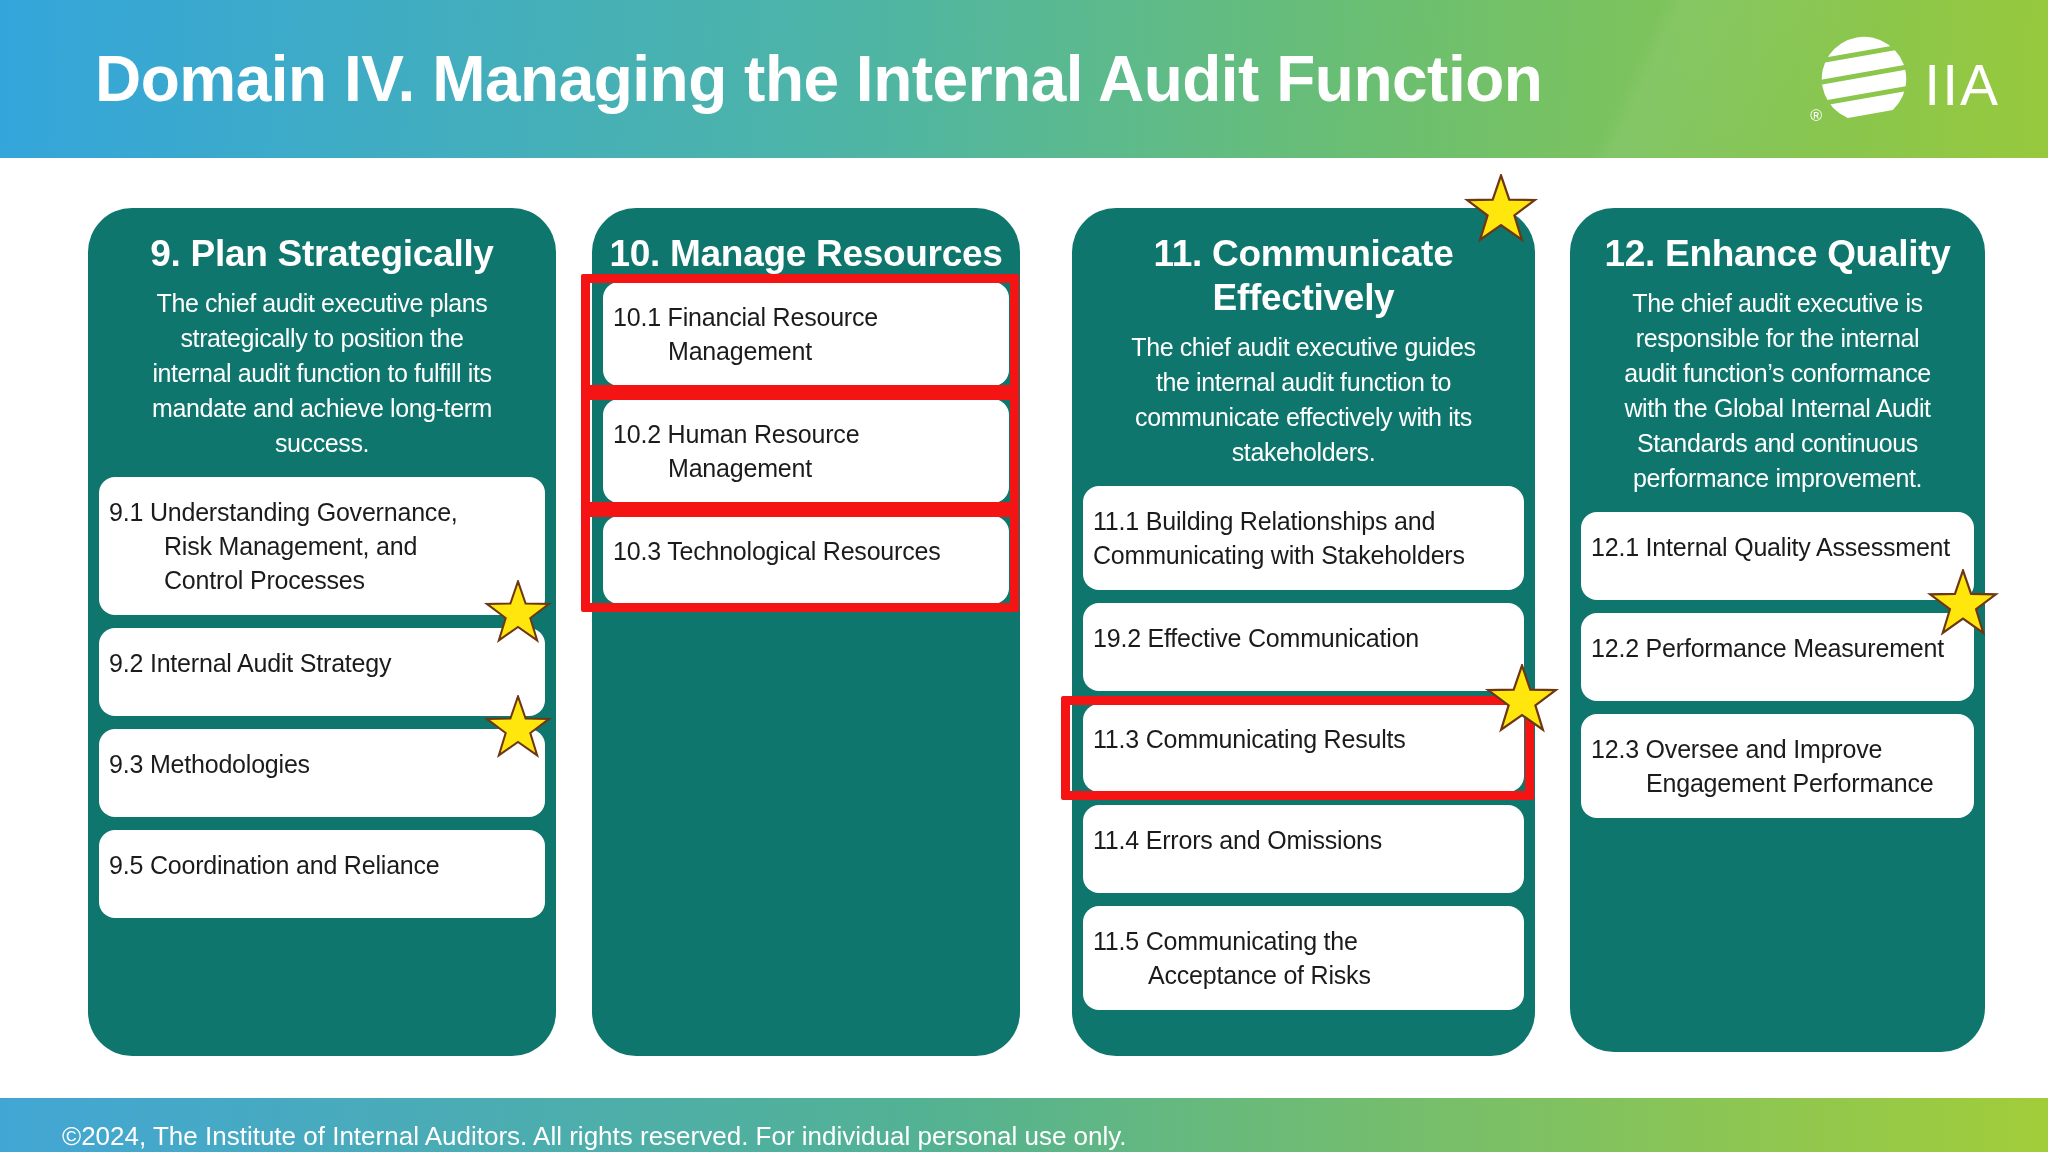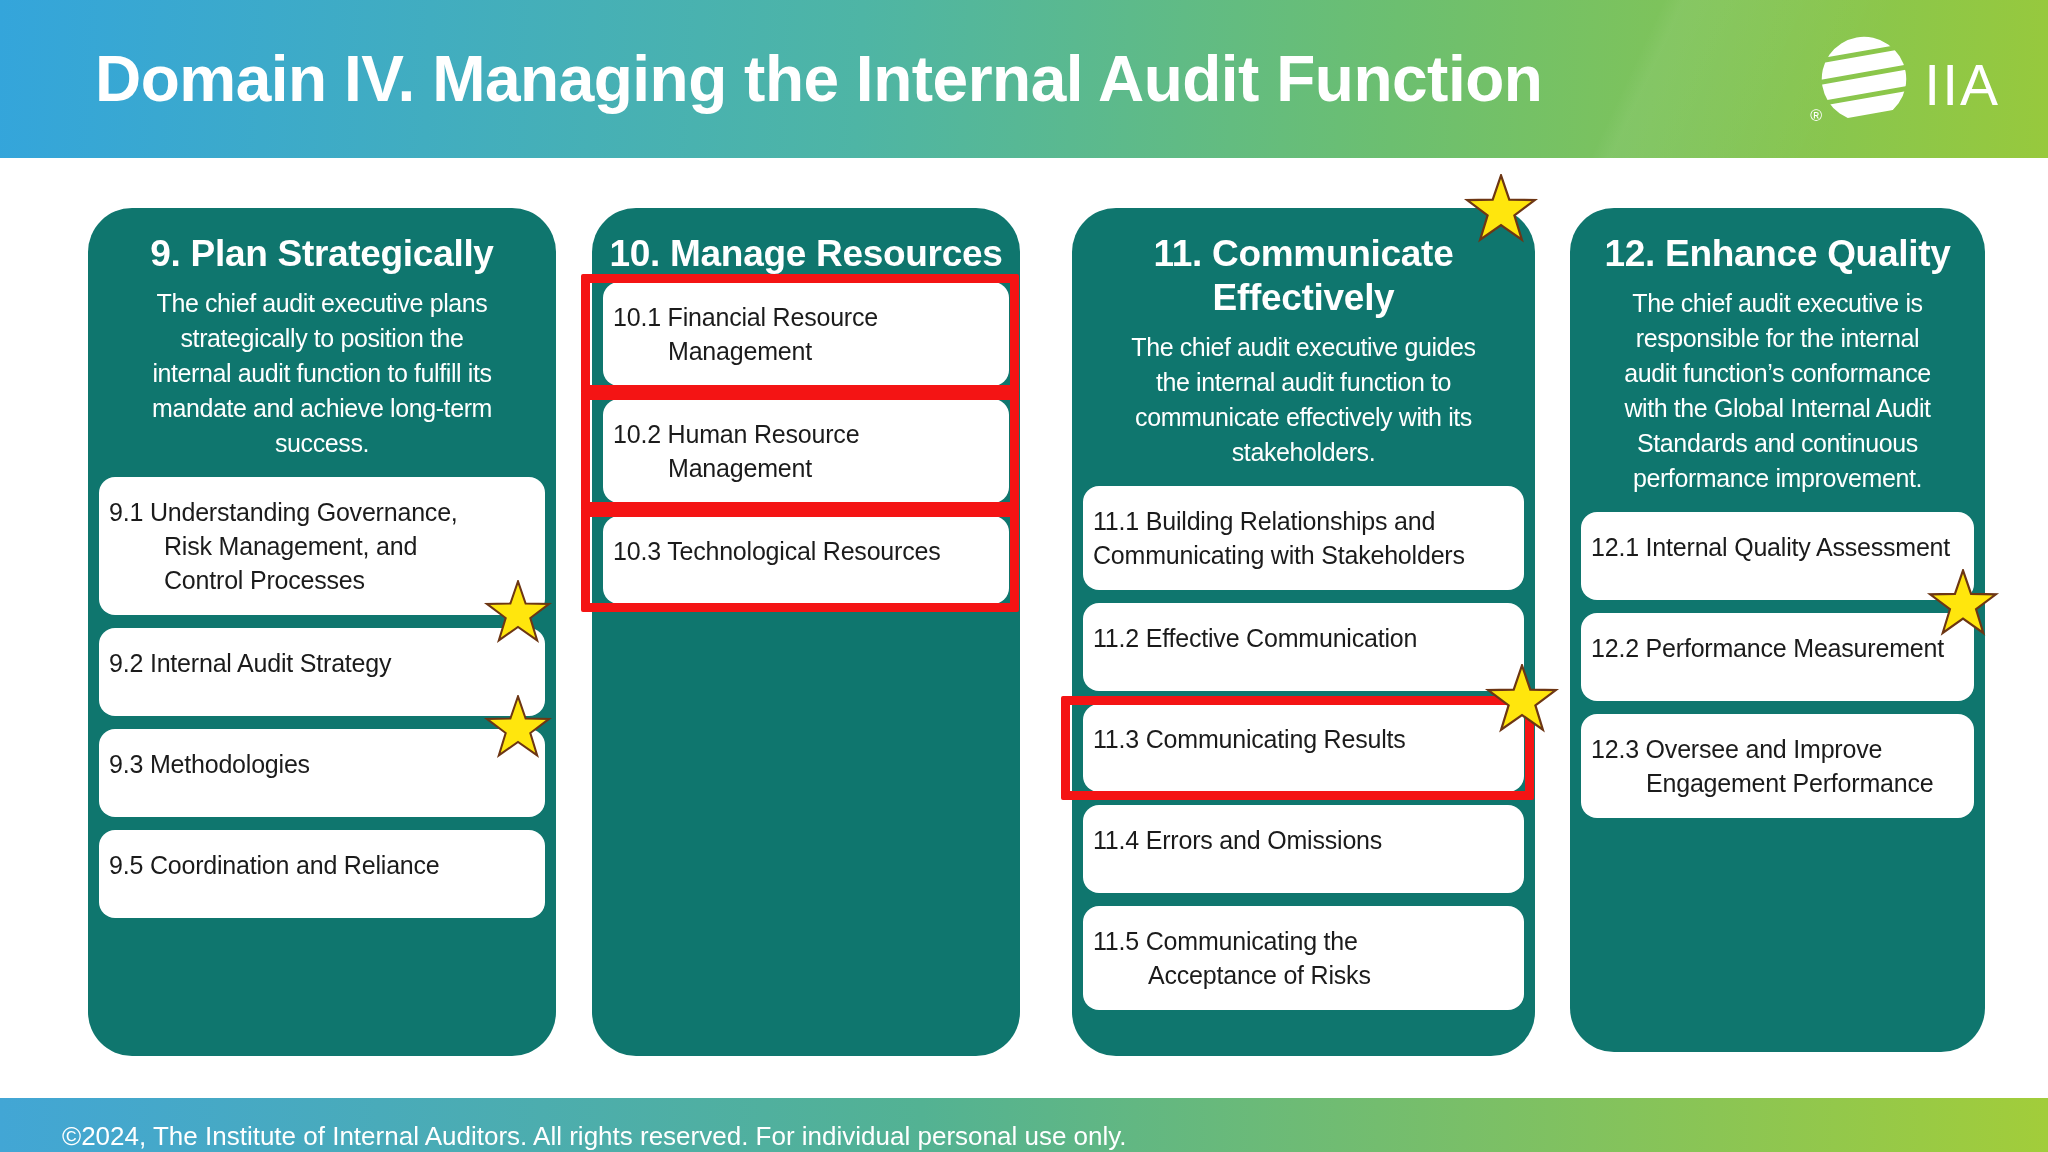--- a/index.html
+++ b/index.html
@@ -193,21 +193,21 @@
       <p class="desc">The chief audit executive guides
 the internal audit function to
 communicate effectively with its
 stakeholders.</p>
       <ul class="items">
         <li class="item">
           <span class="txt flush">11.1 Building Relationships and
 Communicating with Stakeholders</span>
         </li>
         <li class="item">
-          <span class="txt">11.2 Effective Communication</span>
+          <span class="txt">19.2 Effective Communication</span>
         </li>
         <li class="item">
           <div class="red-frame"></div>
           <span class="txt">11.3 Communicating Results</span>
           <span class="star star-11-3">
             <svg viewBox="0 0 100 100">
                 <use href="#star-shape"></use>
               </svg>
           </span>
         </li>

